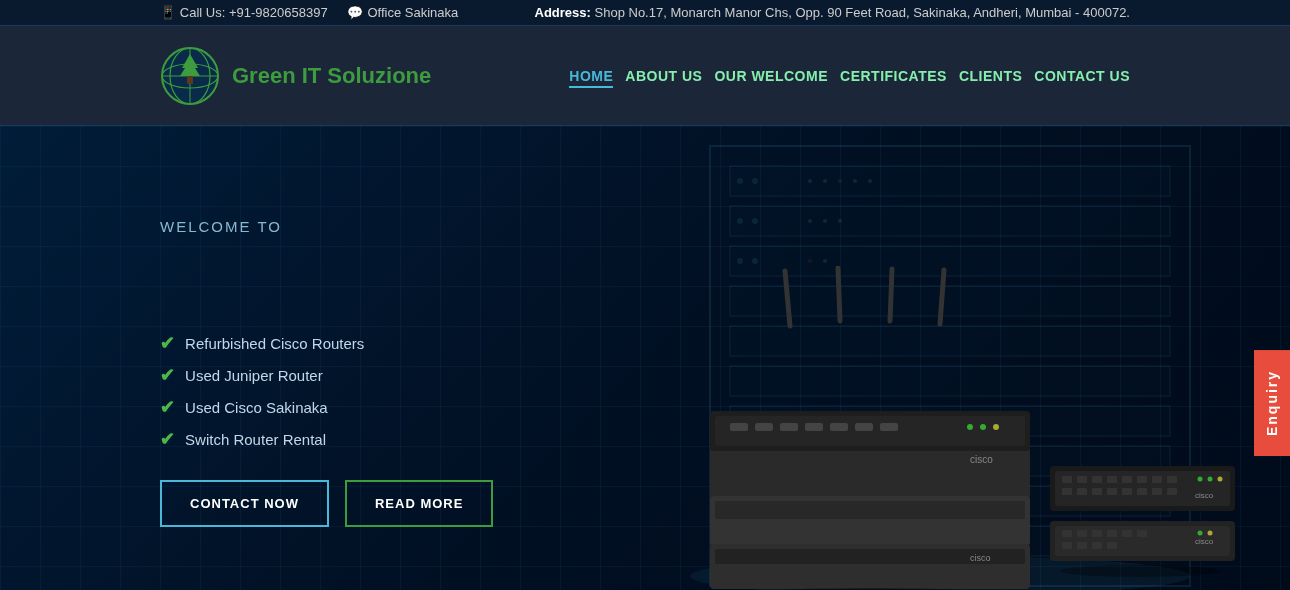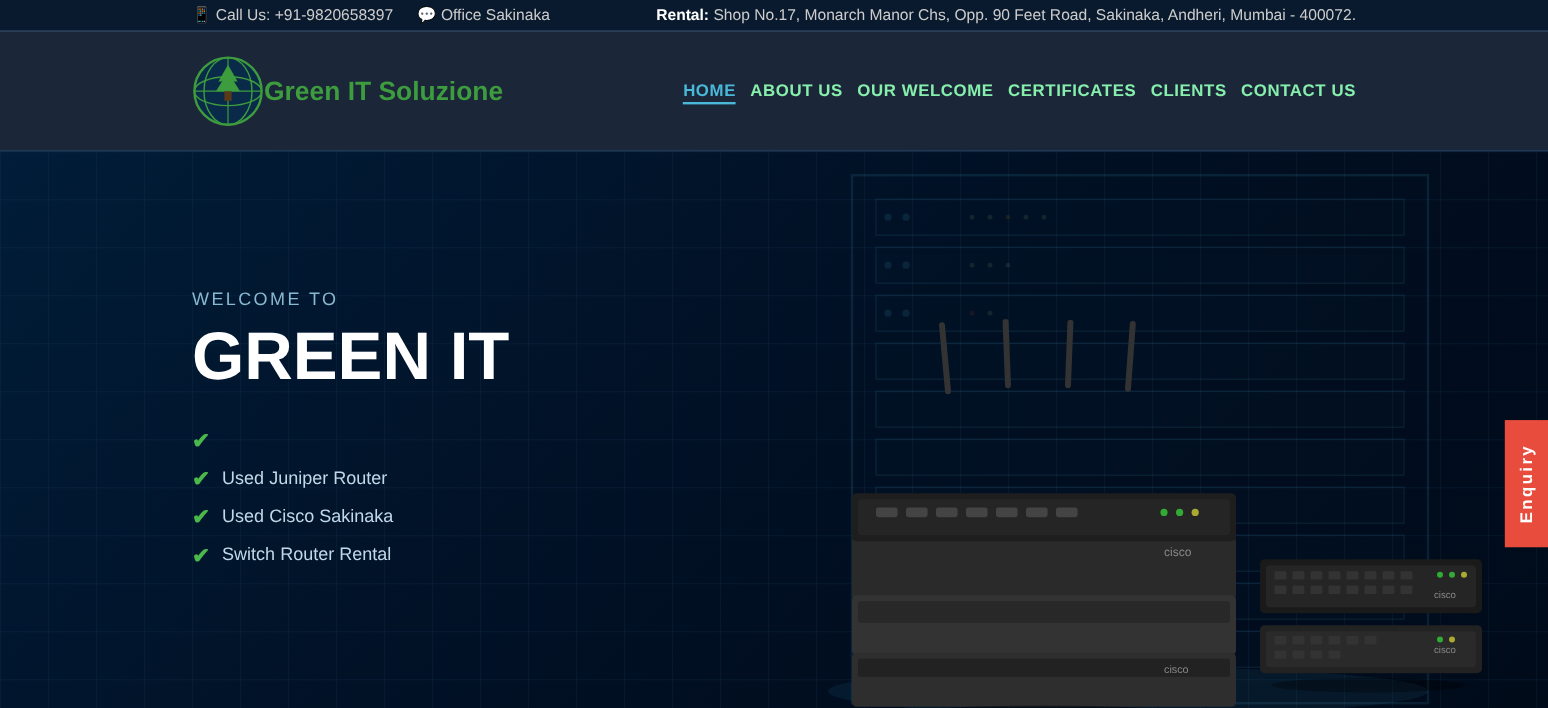--- a/index.html
+++ b/index.html
@@ -26,20 +26,21 @@
       display: flex;
       align-items: center;
       height: 100px;
       border-bottom: 1px solid #1a3a5c;
       position: relative;
       z-index: 10;
     }
     .logo-area {
       display: flex;
       align-items: center;
+      gap: 12px;
       text-decoration: none;
     }
     .logo-icon {
       width: 60px;
       height: 60px;
     }
     .logo-text {
       font-size: 22px;
       font-weight: bold;
       color: #3d9c3d;
@@ -215,21 +216,21 @@
     <span>
       <span>📱</span>
       <span>Call Us: +91-9820658397</span>
     </span>
     <span>
       <span>💬</span>
       <span>Office Sakinaka</span>
     </span>
   </div>
   <div class="top-bar-right">
-    <span class="address-bold">Rental:</span>
+    <span class="address-bold">Address:</span>
     <span>Shop No.17, Monarch Manor Chs, Opp. 90 Feet Road, Sakinaka, Andheri, Mumbai - 400072.</span>
   </div>
 </div>
 
 <nav class="navbar">
   <a class="logo-area" href="#">
 
     <svg class="logo-icon" viewBox="0 0 60 60" xmlns="http://www.w3.org/2000/svg">
       <circle cx="30" cy="30" r="28" fill="#0a2a4a" stroke="#3d9c3d" stroke-width="2"></circle>
       <ellipse cx="30" cy="30" rx="20" ry="28" fill="none" stroke="#3d9c3d" stroke-width="1.2"></ellipse>
@@ -299,41 +300,46 @@
     <circle cx="200" cy="95" r="2" fill="#88cc88"></circle>
     <circle cx="215" cy="95" r="2" fill="#88cc88"></circle>
     <circle cx="230" cy="95" r="2" fill="#88cc88"></circle>
     <circle cx="200" cy="135" r="2" fill="#cc4444"></circle>
     <circle cx="215" cy="135" r="2" fill="#88cc88"></circle>
   </svg>
 
   <div class="hero-content">
     <p class="welcome-text">WELCOME TO</p>
     <h1 class="hero-title">
-      <span>GREEN IT</span><br>
+      <br>
     </h1>
 
     <ul class="feature-list">
       <li>
         <span class="check-icon">✔</span>
+        <span>Refurbished Cisco Routers</span>
       </li>
       <li>
         <span class="check-icon">✔</span>
         <span>Used Juniper Router</span>
       </li>
       <li>
         <span class="check-icon">✔</span>
         <span>Used Cisco Sakinaka</span>
       </li>
       <li>
         <span class="check-icon">✔</span>
         <span>Switch Router Rental</span>
       </li>
     </ul>
 
+    <div class="hero-buttons">
+      <button class="btn-contact">CONTACT NOW</button>
+      <button class="btn-readmore">READ MORE</button>
+    </div>
   </div>
 
   <div class="hero-image">
     <svg viewBox="0 0 620 340" xmlns="http://www.w3.org/2000/svg">
 
       <ellipse cx="310" cy="310" rx="250" ry="20" fill="rgba(74,184,216,0.08)"></ellipse>
 
       <line x1="160" y1="60" x2="155" y2="5" stroke="#333" stroke-width="5" stroke-linecap="round"></line>
       <line x1="210" y1="55" x2="208" y2="2" stroke="#333" stroke-width="5" stroke-linecap="round"></line>
       <line x1="260" y1="55" x2="262" y2="3" stroke="#333" stroke-width="5" stroke-linecap="round"></line>

